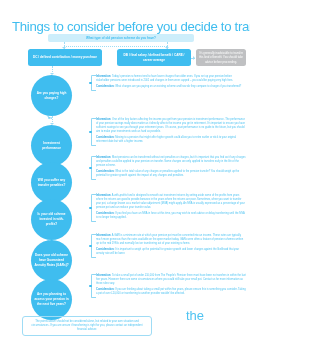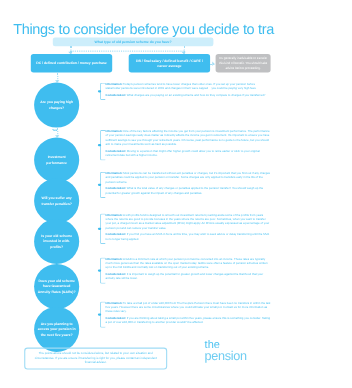--- a/index.html
+++ b/index.html
@@ -86,21 +86,21 @@
   .disclaimer{
     position:absolute;left:22px;top:316px;width:130px;height:20px;
     border:0.7px solid #9fdcf5;border-radius:3px;
     display:flex;align-items:center;justify-content:center;
     text-align:center;font-size:2.7px;line-height:1.55;color:#4fc3f1;
     padding:1px 4px;box-sizing:border-box;
   }
 
   
   .logo{position:absolute;left:186px;top:309px;width:60px;line-height:1;}
-  .logo .l1{font-size:10px;color:#4fc3f1;}
+  .logo .l1{font-size:13px;color:#4fc3f1;}
   .logo .l2{font-size:11.5px;color:#2fb3e8;font-weight:bold;letter-spacing:-0.4px;}
   .logo .l3{font-size:11.5px;color:#6fcdf2;letter-spacing:-0.3px;}
 </style>
 </head>
 <body>
 
 <div class="page">
 
   <div class="title">Things to consider before you decide to transfer</div>
 
@@ -183,16 +183,15 @@
     <div class="bracket"></div>
     <div class="bracket-dot"></div>
     <p class="para"><b>Information:</b> <span>To take a small pot of under £10,000 from The People's Pension there must have been no transfers in within the last five years. However there are some circumstances where you could still take your small pot. Contact us for more information as these rules vary.</span></p>
     <p class="para"><b>Consideration:</b> <span>If you are thinking about taking a small pot within five years, please ensure this is something you consider. Taking a pot of over £10,000 or transferring to another provider wouldn't be affected.</span></p>
   </div>
 
   <div class="disclaimer">The points above should not be considered alone, but related to your own situation and circumstances. If you are unsure if transferring is right for you, please contact an independent financial adviser.</div>
 
   <div class="logo">
     <div class="l1">the</div>
-    <div class="l3">pension</div>
   </div>
 
 </div>
 
 </body></html>

